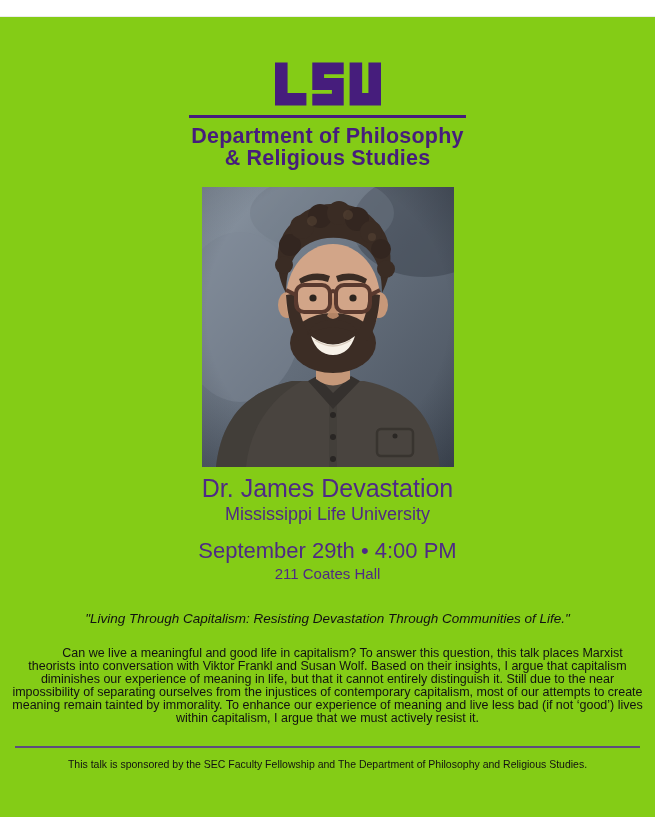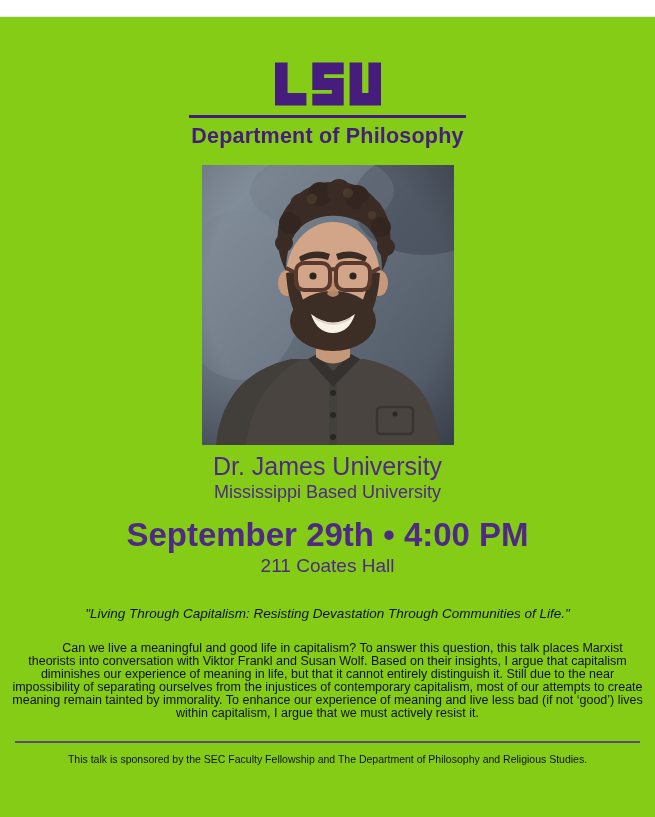--- a/index.html
+++ b/index.html
@@ -59,27 +59,26 @@
     color: var(--text-purple, #4F2A85);
     line-height: 1.2;
   }
   .speaker-affiliation {
     font-size: 18px;
     color: var(--text-purple, #4F2A85);
     margin-top: 1px;
   }
   .event-datetime {
     margin-top: 14px;
-    font-size: 33px;
+    font-size: 22px;
     color: var(--text-purple, #4F2A85);
     line-height: 1.1;
-    font-weight: bold;
   }
   .event-location {
-    font-size: 19px;
+    font-size: 15px;
     color: var(--text-purple, #4F2A85);
     margin-top: 2px;
   }
   
   .talk-title {
     margin-top: 29px;
     font-size: 13.5px;
     font-style: italic;
     color: #111111;
   }
@@ -120,20 +119,21 @@
 
         <path d="M190,0 H222 V78 H238 V0 H270 V110 H190 Z"></path>
       </g>
     </svg>
   </div>
 
   <div class="logo-divider"></div>
 
   <h1 class="dept-title">
     <span>Department of Philosophy</span><br>
+    <span>&amp; Religious Studies</span>
   </h1>
 
   <figure class="photo">
     <svg width="252" height="280" viewBox="0 0 252 280" aria-hidden="true">
       <defs>
         <linearGradient id="bgGrad" x1="0" y1="0" x2="1" y2="1">
           <stop offset="0" stop-color="#8e99a6"></stop>
           <stop offset="0.5" stop-color="#636d7a"></stop>
           <stop offset="1" stop-color="#49525e"></stop>
         </linearGradient>
@@ -199,23 +199,23 @@
         <rect x="134" y="98" width="34" height="27" rx="8"></rect>
         <path d="M128,106 q3,-4 6,0"></path>
         <path d="M94,108 L84,103"></path>
         <path d="M168,108 L178,103"></path>
       </g>
       <circle cx="111" cy="111" r="3.6" fill="#2c241e"></circle>
       <circle cx="151" cy="111" r="3.6" fill="#2c241e"></circle>
     </svg>
   </figure>
 
-  <h2 class="speaker-name">Dr. James University</h2>
-
-  <div class="speaker-affiliation">Mississippi Based University</div>
+  <h2 class="speaker-name">Dr. James Devastation</h2>
+
+  <div class="speaker-affiliation">Mississippi Life University</div>
 
   <div class="event-datetime">September 29th • 4:00 PM</div>
 
   <div class="event-location">211 Coates Hall</div>
 
   <div class="talk-title">"Living Through Capitalism: Resisting Devastation Through Communities of Life."</div>
 
   <p class="talk-abstract">Can we live a meaningful and good life in capitalism? To answer this question, this talk places Marxist theorists into conversation with Viktor Frankl and Susan Wolf. Based on their insights, I argue that capitalism diminishes our experience of meaning in life, but that it cannot entirely distinguish it. Still due to the near impossibility of separating ourselves from the injustices of contemporary capitalism, most of our attempts to create meaning remain tainted by immorality. To enhance our experience of meaning and live less bad (if not ‘good’) lives within capitalism, I argue that we must actively resist it.</p>
 
   <div class="footer-divider"></div>

